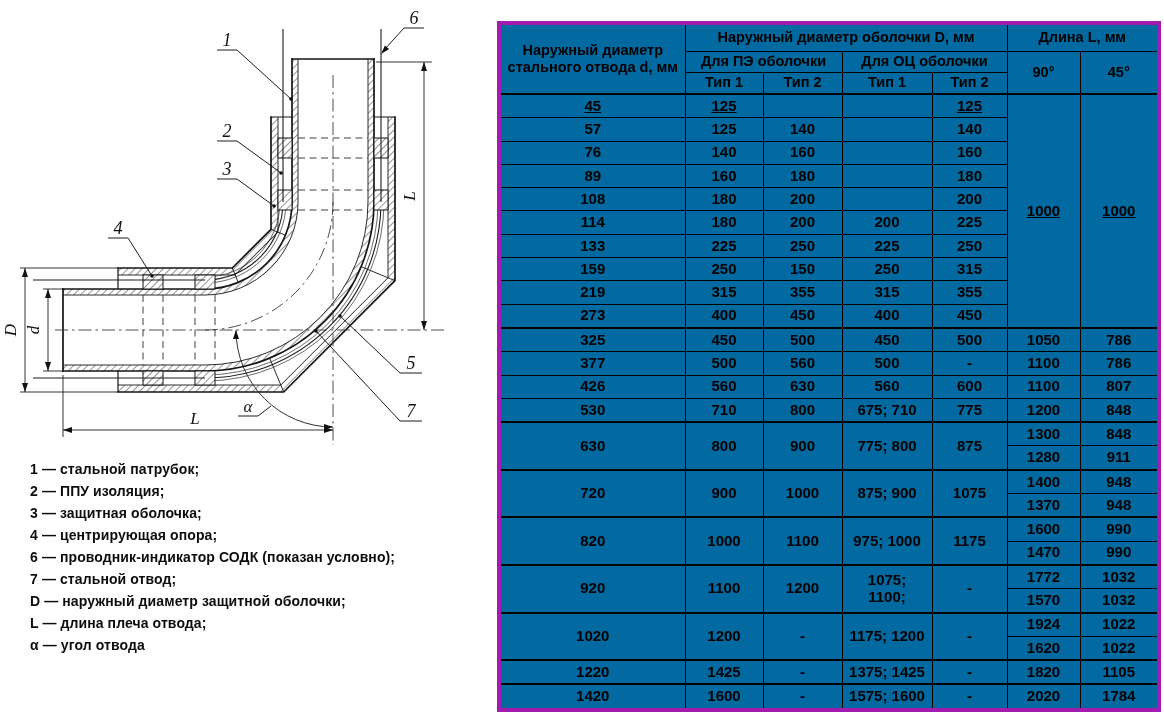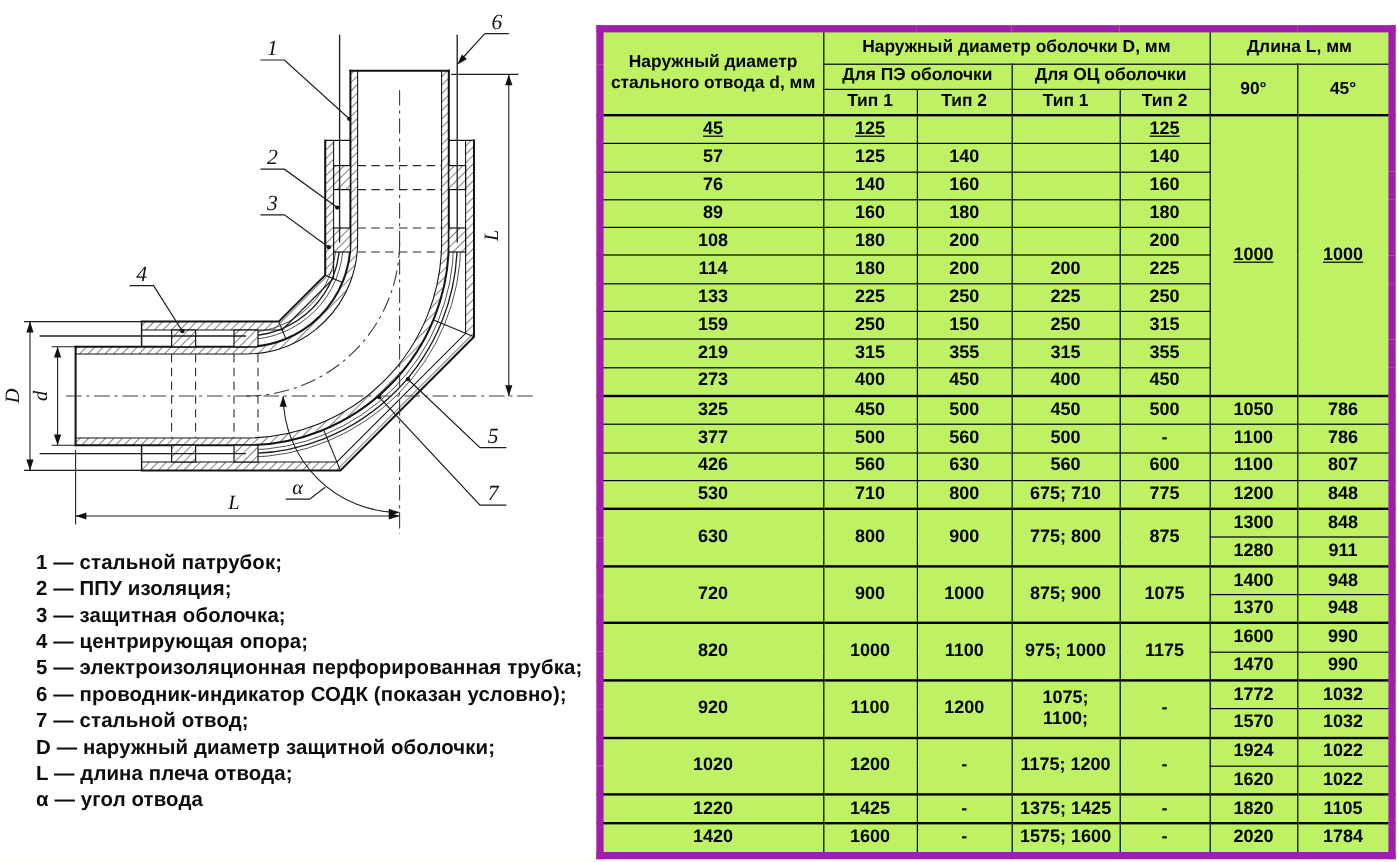--- a/index.html
+++ b/index.html
@@ -22,29 +22,29 @@
   .lead{stroke:#1d1d1d;stroke-width:1;fill:none;}
   .arr{fill:#111;stroke:none;}
   .dot{fill:#111;stroke:none;}
   .sup{fill:url(#hatch);stroke:#151515;stroke-width:1;}
   text.lab{font-family:"Liberation Serif",serif;font-style:italic;font-size:18px;fill:#111;text-anchor:middle;}
   text.dlab{font-family:"Liberation Serif",serif;font-style:italic;font-size:17px;fill:#111;text-anchor:middle;}
 
   
   .legend{
     position:absolute;left:30px;top:458px;width:470px;
-    font-size:17px;font-weight:600;line-height:22px;color:#0d0d0d;letter-spacing:0.1px;
+    font-size:14px;font-weight:600;line-height:22px;color:#0d0d0d;letter-spacing:0.1px;
   }
   .legend-item{white-space:nowrap;}
 
   
   table.spec-table{
     position:absolute;left:497px;top:21px;width:660px;
-    border-collapse:collapse;table-layout:fixed;background:#bef264;
-    border:6px solid #a21caf;
+    border-collapse:collapse;table-layout:fixed;background:#0369a1;
+    border:4px solid #a21caf;
   }
   .spec-table th,.spec-table td{
     border:1px solid #000;text-align:center;vertical-align:middle;padding:0 2px;
   }
   .spec-table th{font-size:14.5px;font-weight:700;line-height:1.2;}
   .spec-table thead tr:nth-child(1) th{height:26px;}
   .spec-table thead tr:nth-child(2) th{height:20px;}
   .spec-table thead tr:nth-child(3) th{height:20px;}
   .spec-table td{
     font-size:15px;font-weight:700;height:22.3px;line-height:1.12;white-space:pre-line;
@@ -188,21 +188,20 @@
       <path class="lead" d="M422,421 H400 L316,331"></path>
       <circle class="dot" cx="316" cy="331" r="1.8"></circle>
     </g>
   </svg>
 
   <div class="legend">
       <div class="legend-item">1 — стальной патрубок;</div>
       <div class="legend-item">2 — ППУ изоляция;</div>
       <div class="legend-item">3 — защитная оболочка;</div>
       <div class="legend-item">4 — центрирующая опора;</div>
-      <div class="legend-item">5 — электроизоляционная перфорированная трубка;</div>
       <div class="legend-item">6 — проводник-индикатор СОДК (показан условно);</div>
       <div class="legend-item">7 — стальной отвод;</div>
       <div class="legend-item">D — наружный диаметр защитной оболочки;</div>
       <div class="legend-item">L — длина плеча отвода;</div>
       <div class="legend-item">α — угол отвода</div>
     </div>
 
   <table class="spec-table">
     <colgroup>
       <col style="width:186px">

